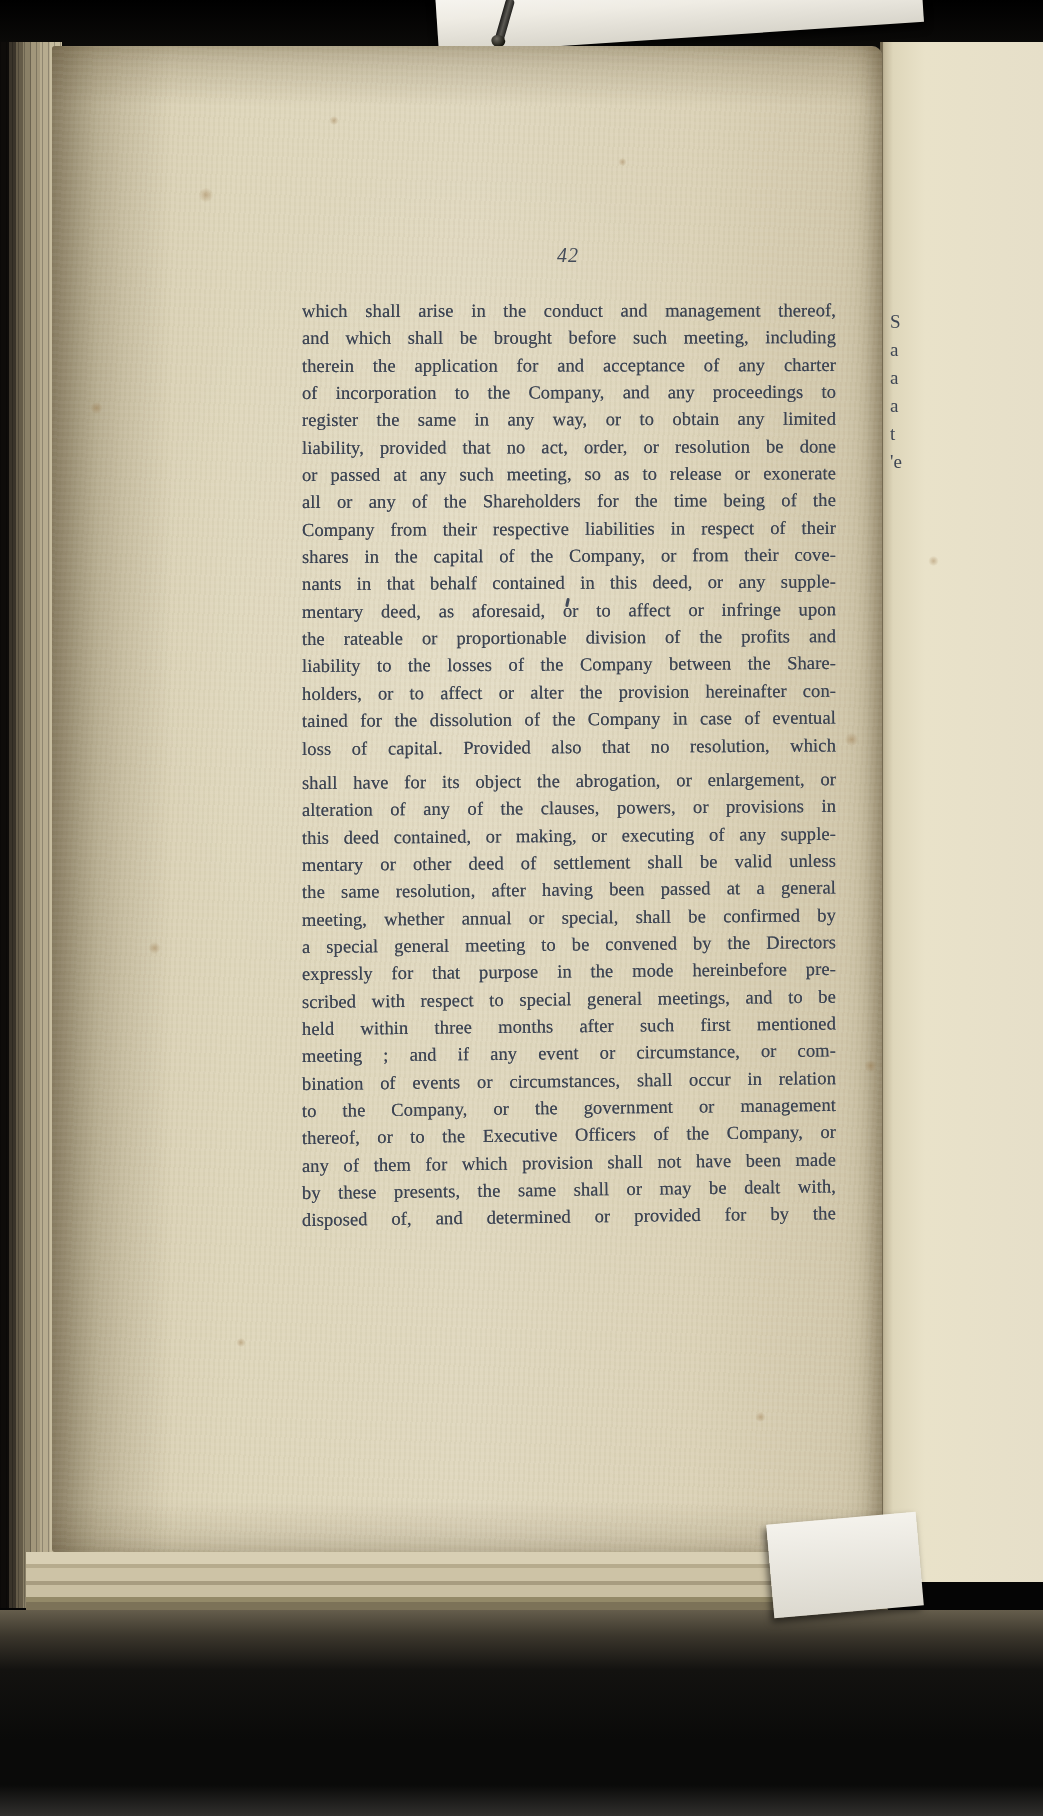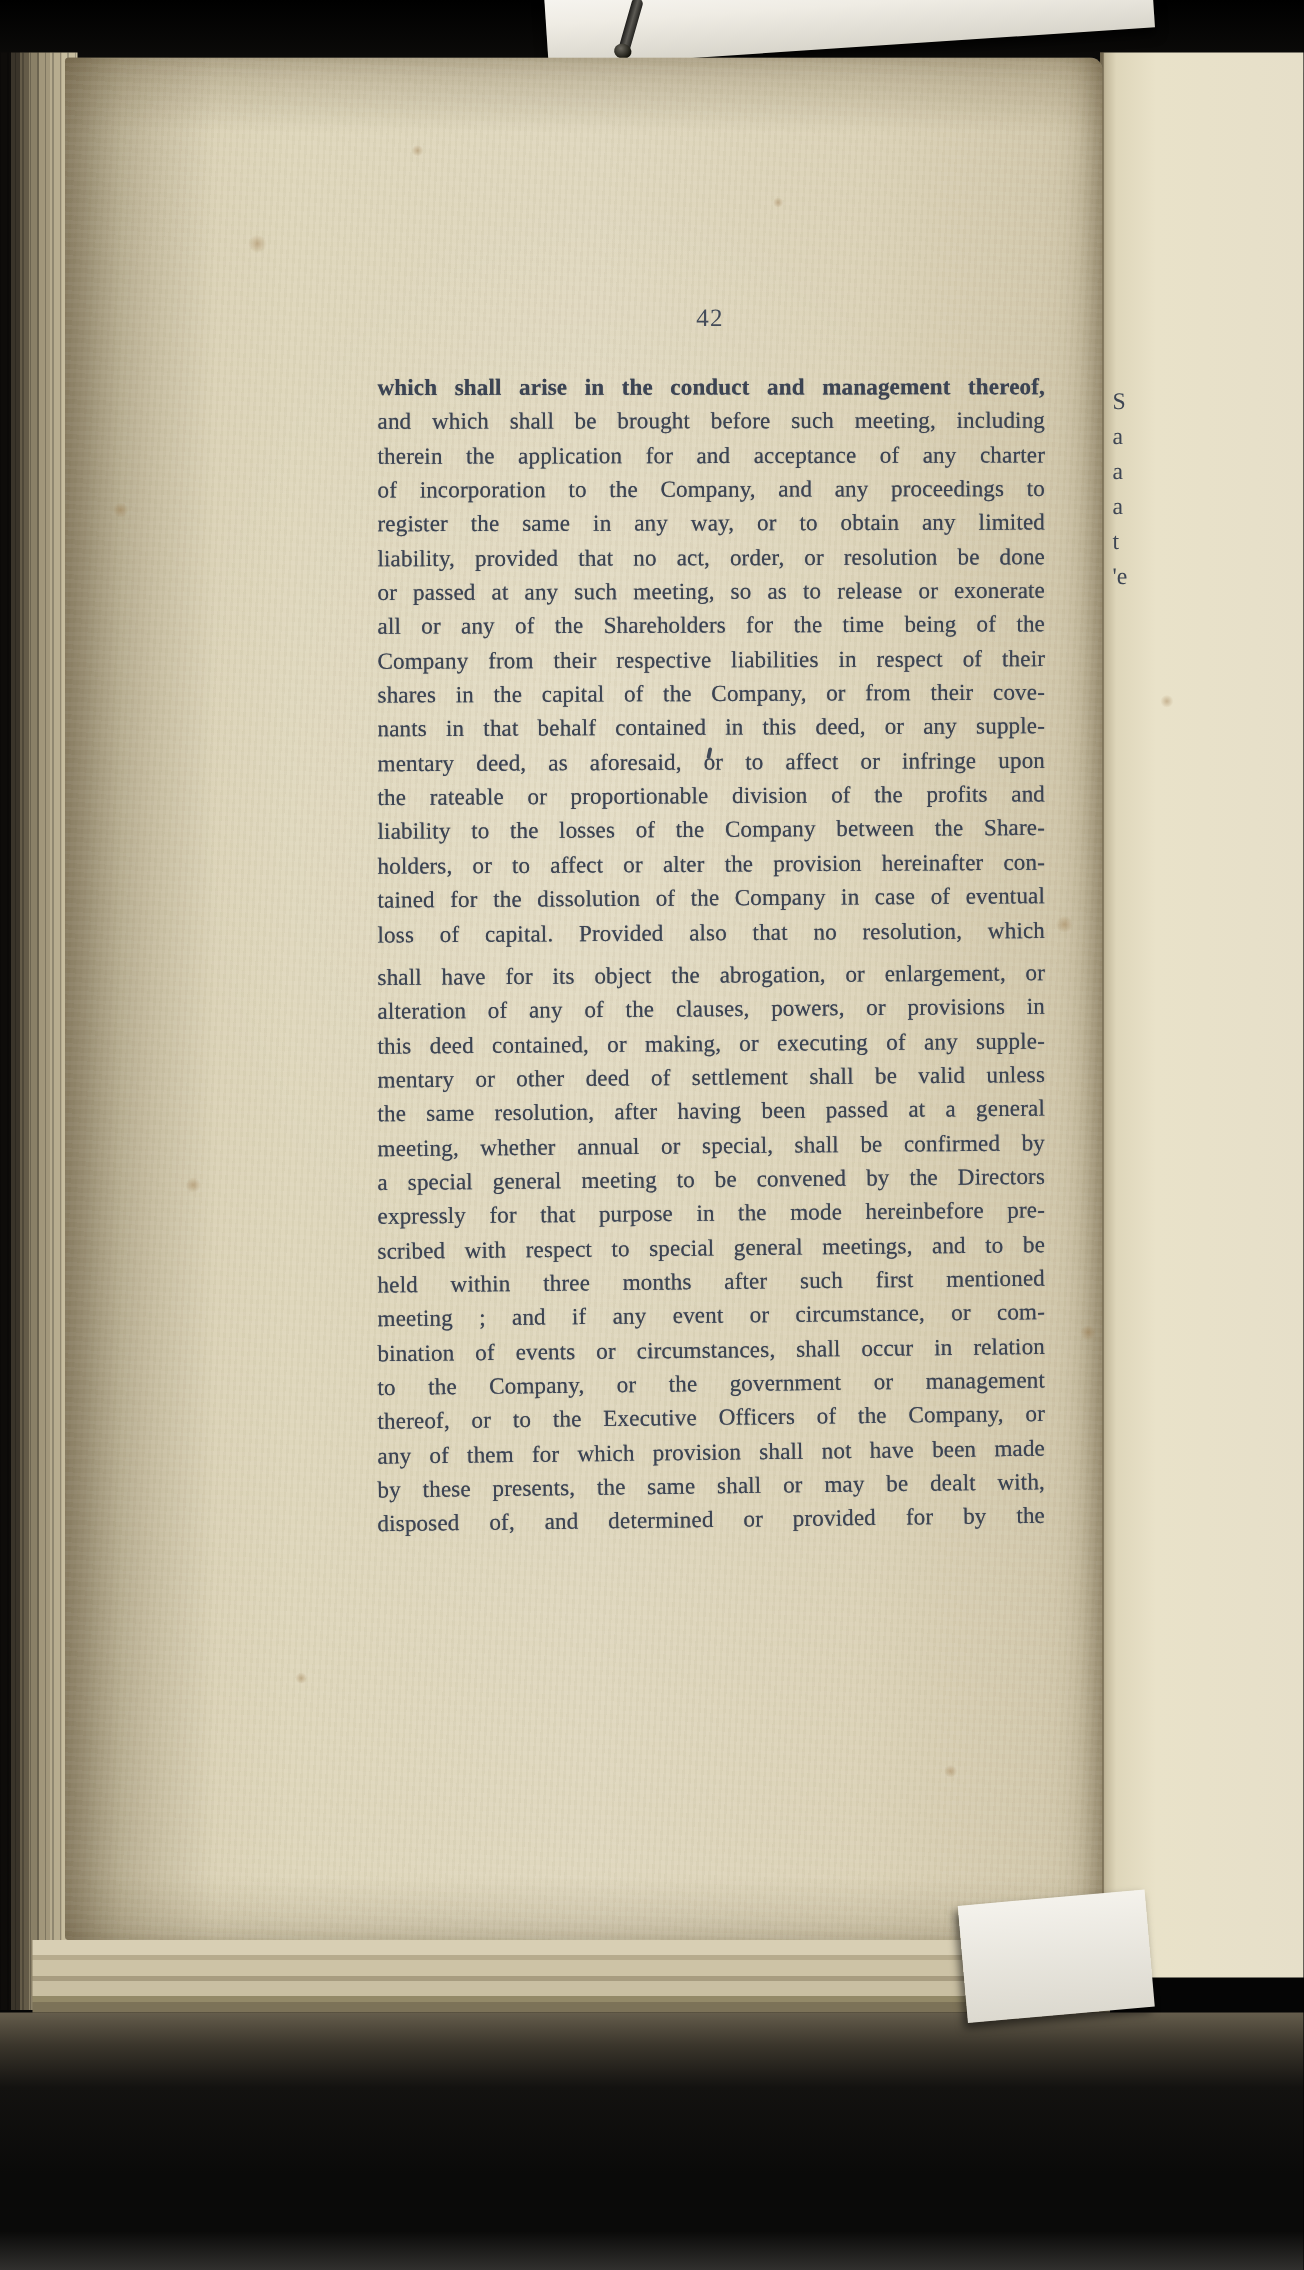--- a/index.html
+++ b/index.html
@@ -90,21 +90,21 @@
   }
   .paper-grain {
     position:absolute; inset:0; border-radius:inherit; pointer-events:none;
     background-image:
       repeating-linear-gradient(93deg, rgba(120,105,70,.05) 0 2px, transparent 2px 5px),
       repeating-linear-gradient(2deg, rgba(255,255,255,.04) 0 3px, transparent 3px 7px);
   }
 
   .page-number {
     position:absolute; left:250px; top:198px; width:532px;
-    text-align:center; font-size:20px; color:#434b59; letter-spacing:1px;
+    text-align:center; font-size:20px; color:#434b59; letter-spacing:1px;font-style:italic;
   }
   .page-text {
     position:absolute; left:250px; top:252px; width:534px;
     font-size:18.5px; color:#3c4453;
   }
   .text-line {
     height:27.35px; line-height:27.35px;
     text-align:justify; text-align-last:justify;
     transform-origin:left 50%;
     letter-spacing:.1px;
@@ -153,21 +153,21 @@
 
   <div class="bottom-stack"></div>
   <div class="bottom-dark"></div>
   <div class="scrap"></div>
 
   <div class="main-page">
     <div class="left-curve"></div>
     <div class="paper-grain"></div>
     <div class="page-number">42</div>
     <div class="page-text">
-        <div class="text-line" style="transform: rotate(-0.07deg); font-weight: bold;">which shall arise in the conduct and management thereof,</div>
+        <div class="text-line" style="transform: rotate(-0.07deg);">which shall arise in the conduct and management thereof,</div>
         <div class="text-line" style="transform: rotate(-0.09deg);">and which shall be brought before such meeting, including</div>
         <div class="text-line" style="transform: rotate(-0.11deg);">therein the application for and acceptance of any charter</div>
         <div class="text-line" style="transform: rotate(-0.13deg);">of incorporation to the Company, and any proceedings to</div>
         <div class="text-line" style="transform: rotate(-0.15deg);">register the same in any way, or to obtain any limited</div>
         <div class="text-line" style="transform: rotate(-0.17deg);">liability, provided that no act, order, or resolution be done</div>
         <div class="text-line" style="transform: rotate(-0.19deg);">or passed at any such meeting, so as to release or exonerate</div>
         <div class="text-line" style="transform: rotate(-0.21deg);">all or any of the Shareholders for the time being of the</div>
         <div class="text-line" style="transform: rotate(-0.23deg);">Company from their respective liabilities in respect of their</div>
         <div class="text-line" style="transform: rotate(-0.25deg);">shares in the capital of the Company, or from their cove-</div>
         <div class="text-line" style="transform: rotate(-0.27deg);">nants in that behalf contained in this deed, or any supple-</div>

